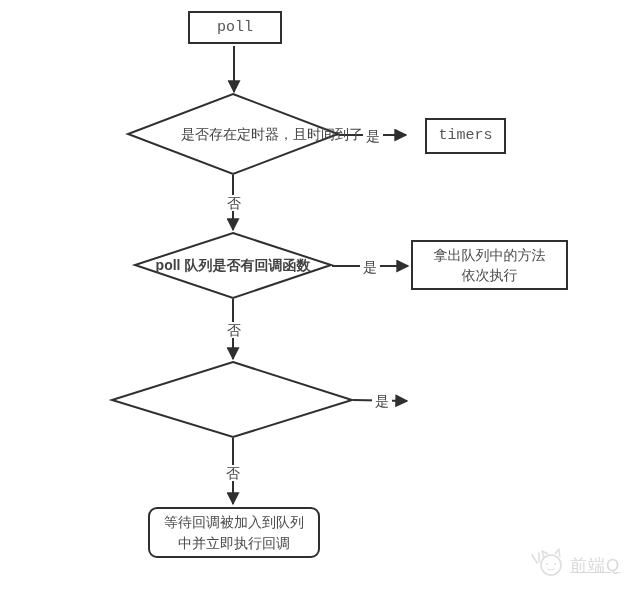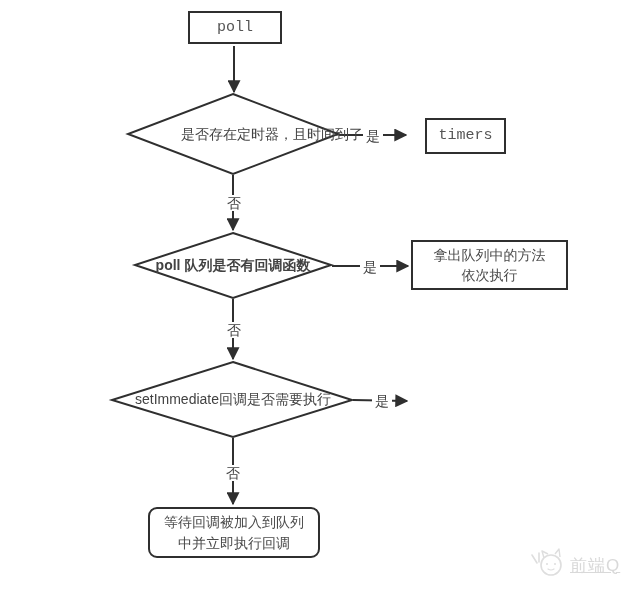--- a/index.html
+++ b/index.html
@@ -107,21 +107,20 @@
 
   <div class="node-box pad" style="left:411px; top:240px; width:157px; height:50px;">拿出队列中的方法依次执行</div>
 
 
   <div class="node-box pad" style="left:148px; top:507px; width:172px; height:51px;border-radius:9px;">等待回调被加入到队列中并立即执行回调</div>
 
   <div class="diamond-label" style="left:233px; top:135px;margin-left:39px;">是否存在定时器，且时间到了</div>
 
   <div class="diamond-label" style="left:233px; top:266px;font-weight:bold;">poll 队列是否有回调函数</div>
 
-  <div class="diamond-label" style="left:233px; top:400px;">setImmediate回调是否需要执行</div>
 
   <div class="edge-label" style="left:373px; top:136px;">是</div>
   <div class="edge-label" style="left:370px; top:267px;">是</div>
   <div class="edge-label" style="left:382px; top:401px;">是</div>
 
   <div class="edge-label" style="left:234px; top:203px;">否</div>
   <div class="edge-label" style="left:234px; top:330px;">否</div>
   <div class="edge-label" style="left:233px; top:473px;">否</div>
 
   <div class="watermark">

